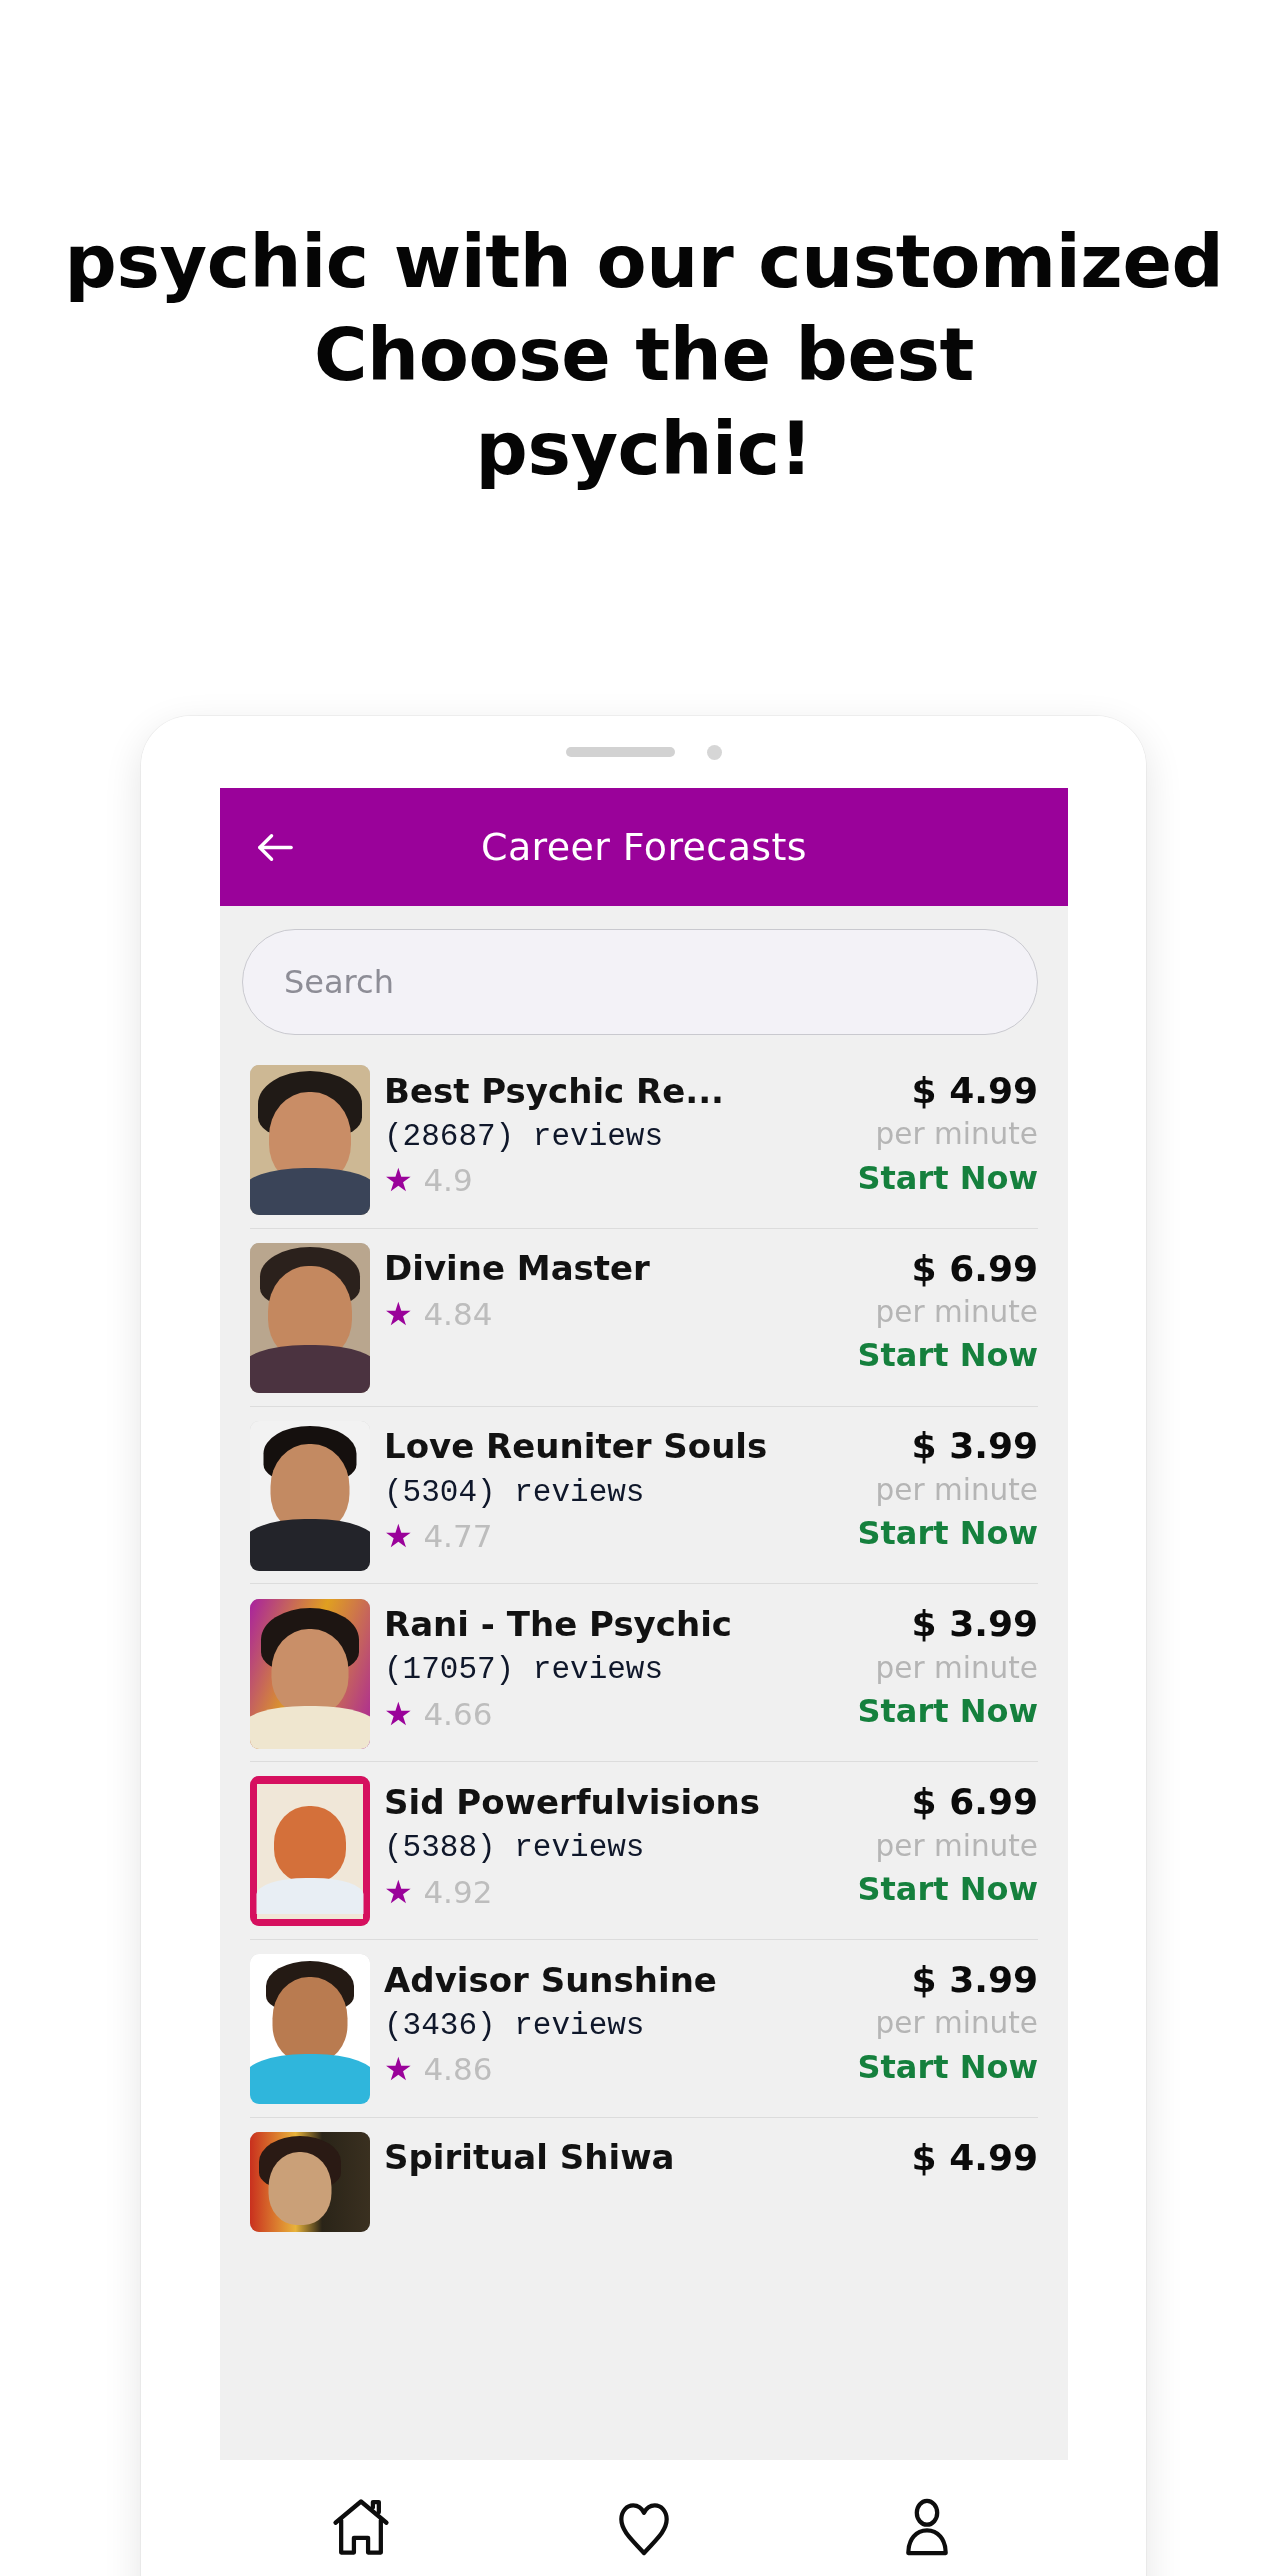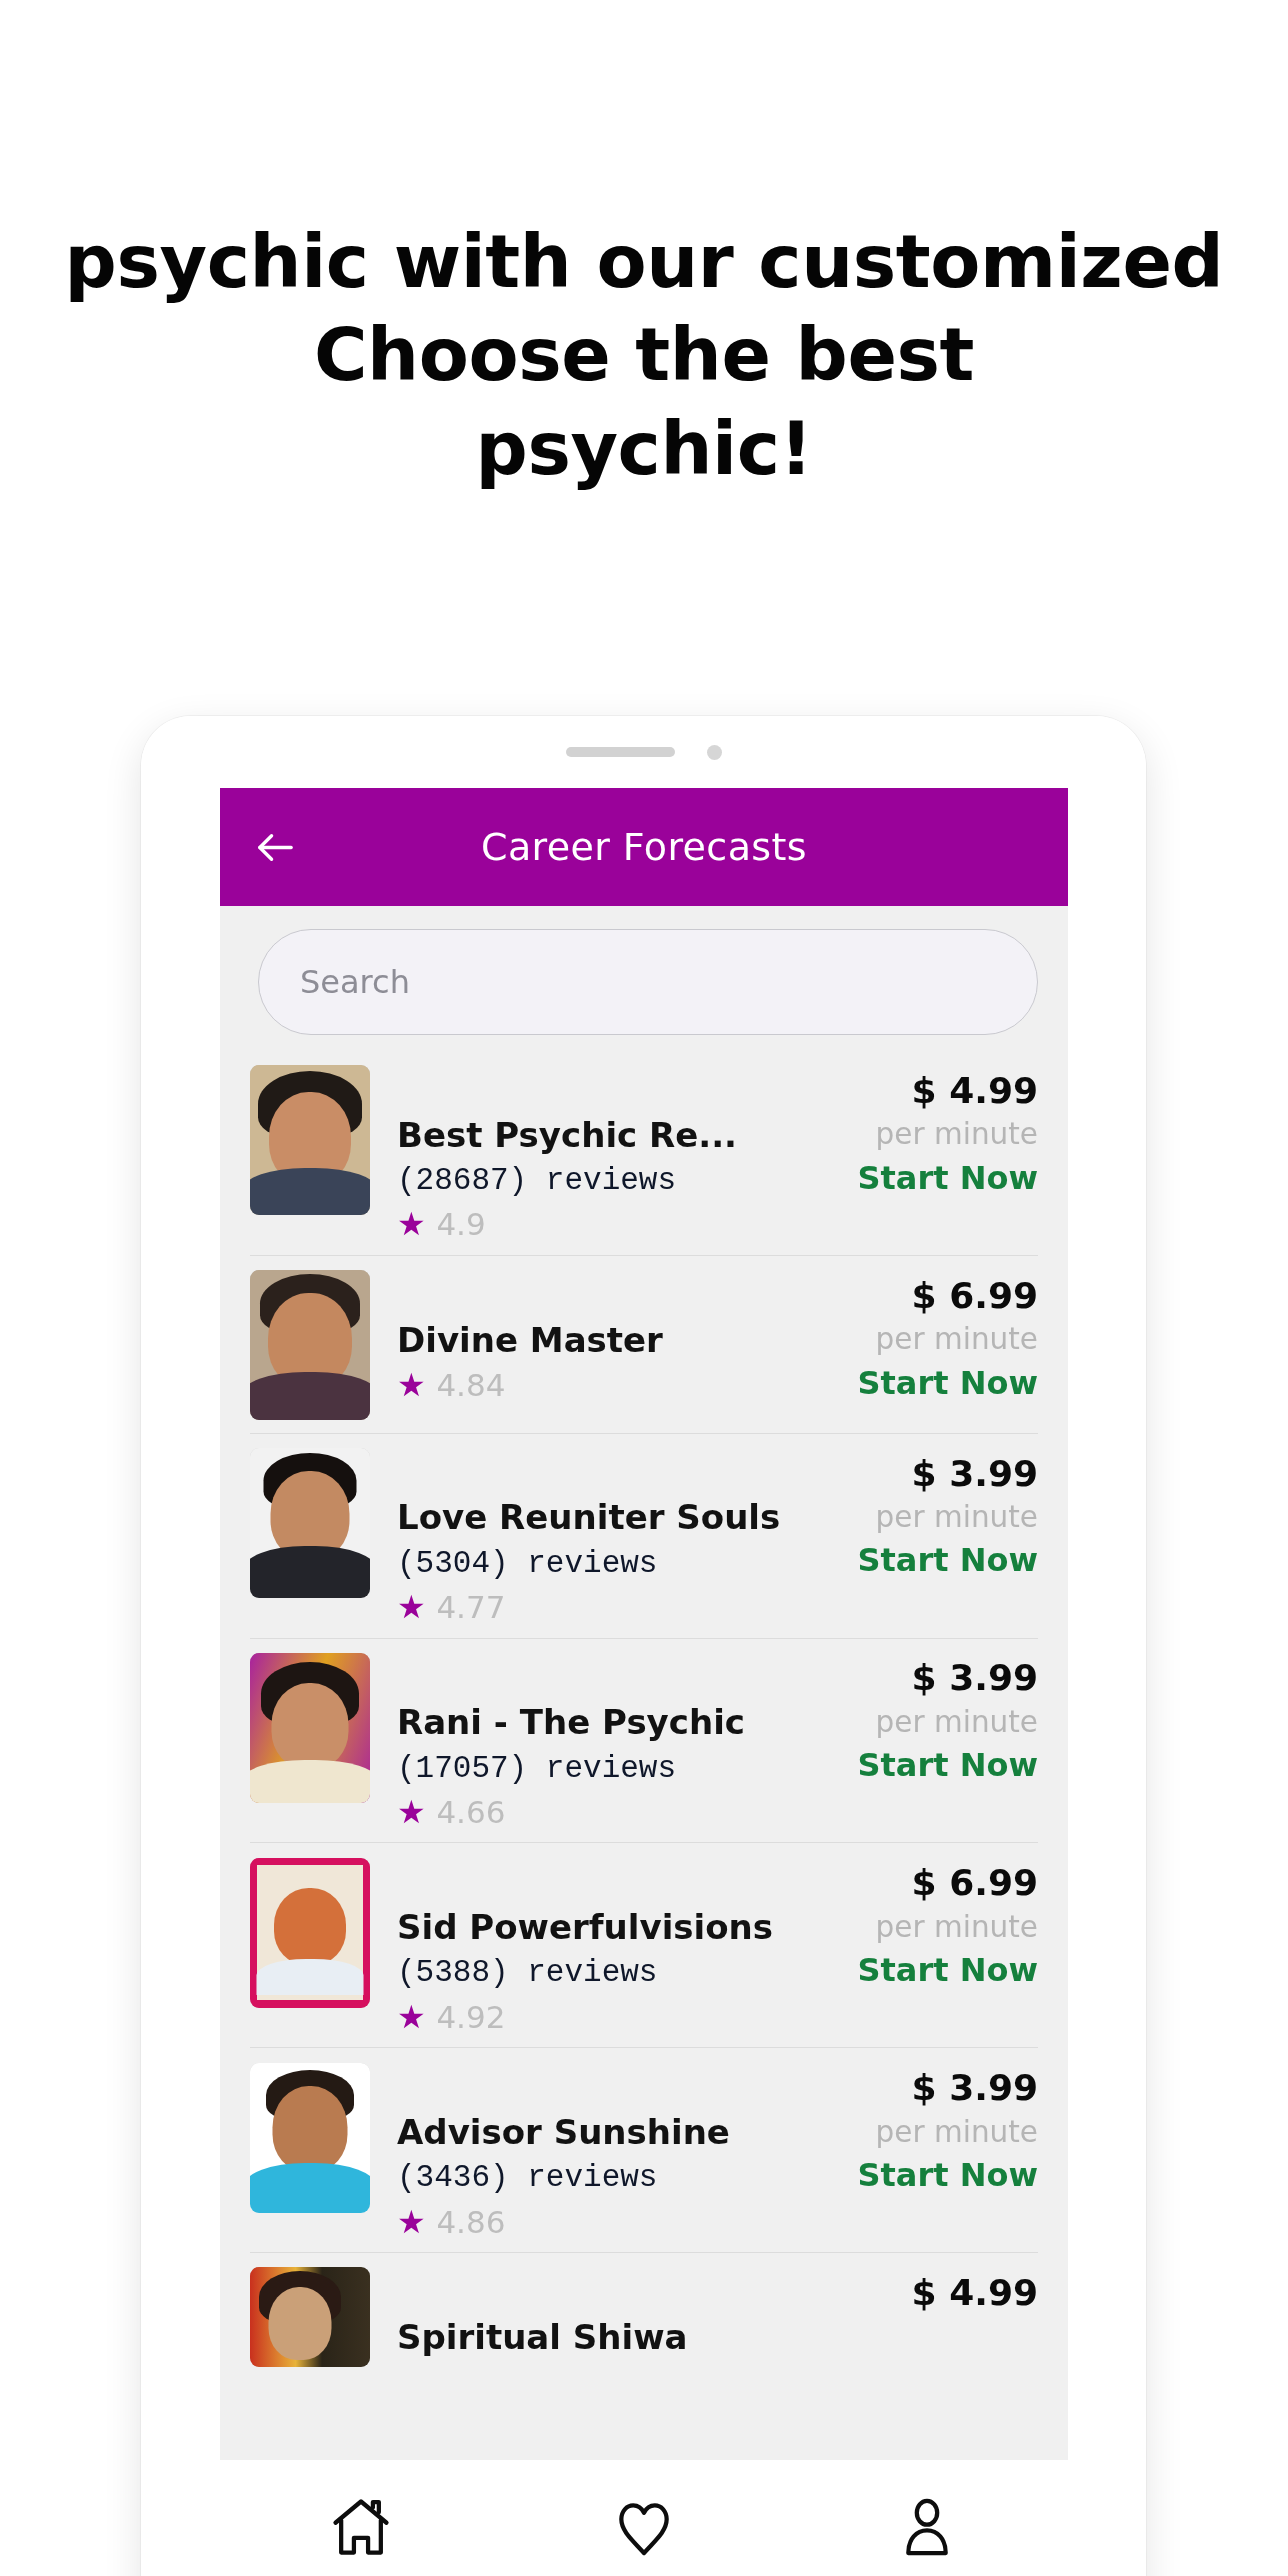--- a/index.html
+++ b/index.html
@@ -104,21 +104,21 @@
     text-align: center;
     color: #ffffff;
     font-size: 38px;
     font-weight: 400;
     letter-spacing: 0.4px;
     font-family: "DejaVu Sans", sans-serif;
     pointer-events: none;
   }
 
   
-  .search-wrap { padding: 23px 30px 16px 38px; }
+  .search-wrap { padding: 23px 30px 16px 22px; }
   .search-box {
     height: 106px;
     border: 1.8px solid #c9c9cf;
     border-radius: 54px;
     background: #f3f2f7;
     display: flex;
     align-items: center;
     padding: 0 41px;
   }
   .search-box input {
@@ -169,24 +169,23 @@
   .av-body {
     position: absolute;
     bottom: 0;
     left: 50%;
     transform: translateX(-50%);
     border-radius: 46% 46% 0 0;
   }
 
   .row-mid {
     flex: 1 1 auto;
-    padding-left: 27px;
+    padding-left: 14px;
     padding-top: 5.4px;
     min-width: 0;
-    margin-top: 44px;
   }
   .name {
     font-size: 34px;
     font-weight: 700;
     color: #121212;
     font-family: "DejaVu Sans", sans-serif;
     white-space: nowrap;
     overflow: hidden;
     line-height: 1.18;
   }

